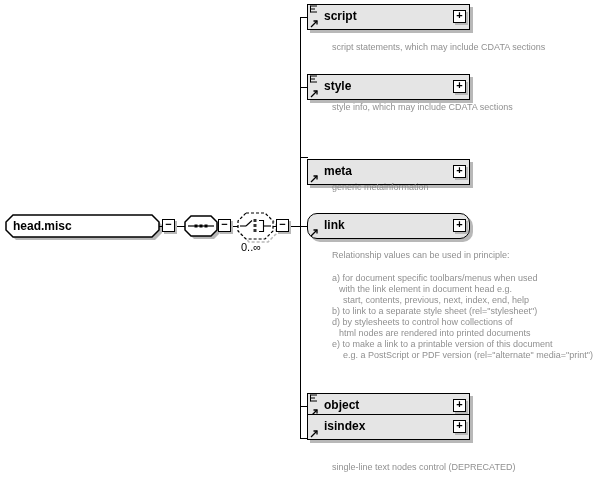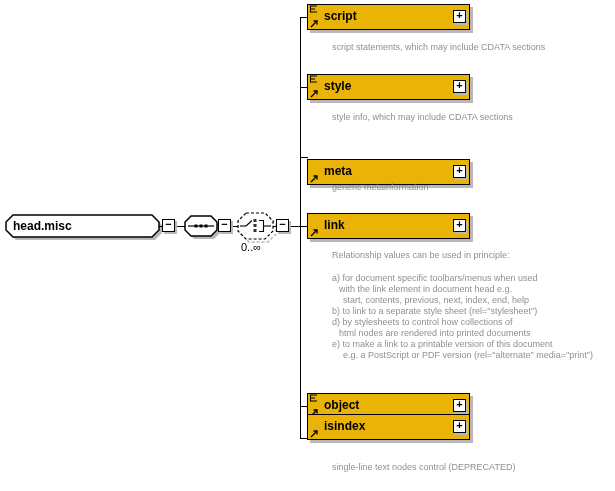--- a/index.html
+++ b/index.html
@@ -12,21 +12,21 @@
     overflow: hidden;
   }
   .svg-layer { position: absolute; left: 0; top: 0; z-index: 1; }
 
   
   .ebox {
     position: absolute;
     left: 307px;
     width: 163px;
     height: 26px;
-    background: #eab308;
+    background: #e5e5e5;
     border: 1.5px solid #000;
     box-shadow: 3px 3px 0 #b8b8b8;
     z-index: 2;
   }
   .ebox .ename {
     position: absolute;
     left: 16px;
     top: 0;
     height: 23px;
     line-height: 23px;
@@ -191,36 +191,36 @@
     <svg class="icon-arrow" width="9" height="9">
       <g stroke="#000" stroke-width="1.3" fill="none">
           <line x1="1" y1="8" x2="7" y2="2"></line>
       <polyline points="3.5,2 7,2 7,5.5"></polyline>
         </g>
       </svg>
     <span class="ename">style</span>
     <div class="handle plus">
       <span>+</span></div>
   </div>
-  <div class="annot" style="top:112px;">style info, which may include CDATA sections</div>
+  <div class="annot" style="top:102px;">style info, which may include CDATA sections</div>
 
   <div class="ebox" style="top:159px;text-decoration:underline;">
     <svg class="icon-arrow" width="9" height="9">
       <g stroke="#000" stroke-width="1.3" fill="none">
           <line x1="1" y1="8" x2="7" y2="2"></line>
       <polyline points="3.5,2 7,2 7,5.5"></polyline>
         </g>
       </svg>
     <span class="ename">meta</span>
     <div class="handle plus">
       <span>+</span></div>
   </div>
   <div class="annot" style="top:182px;">generic metainformation</div>
 
-  <div class="ebox" style="top:213px;">
+  <div class="ebox" style="top:213px;border-radius:10px;">
     <svg class="icon-arrow" width="9" height="9">
       <g stroke="#000" stroke-width="1.3" fill="none">
           <line x1="1" y1="8" x2="7" y2="2"></line>
       <polyline points="3.5,2 7,2 7,5.5"></polyline>
         </g>
       </svg>
     <span class="ename">link</span>
     <div class="handle plus">
       <span>+</span></div>
   </div>

